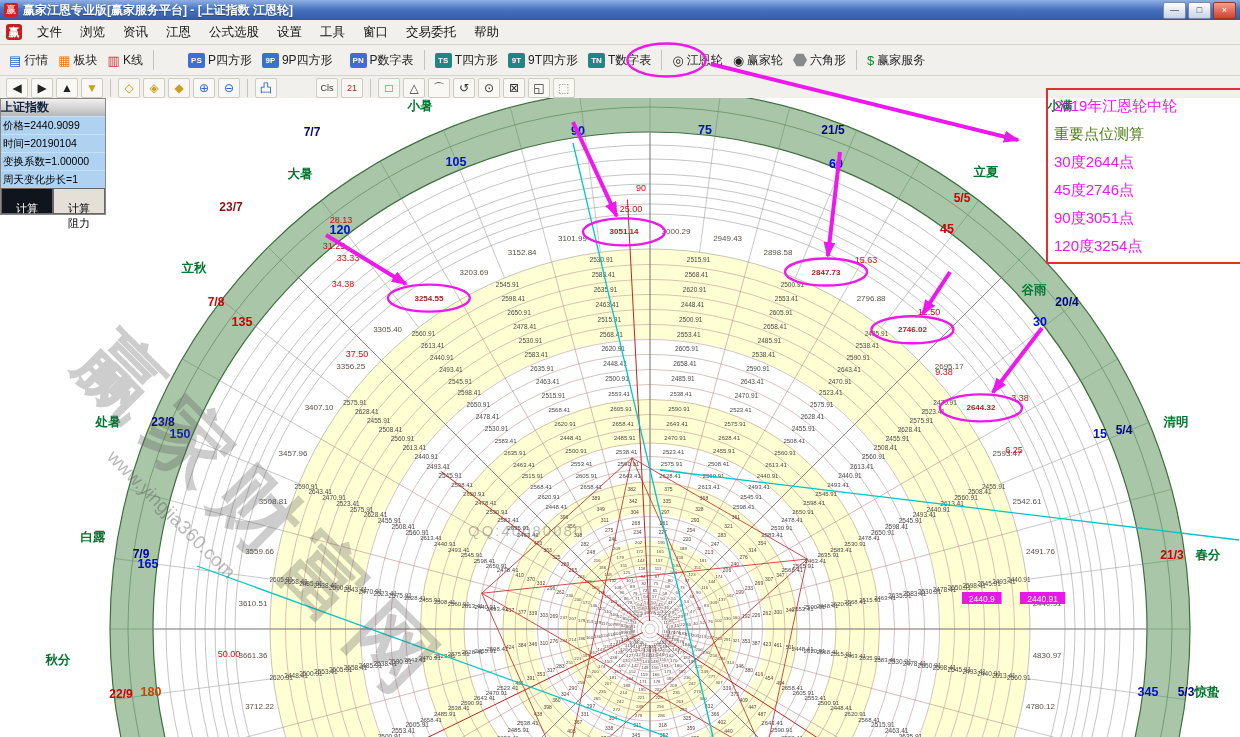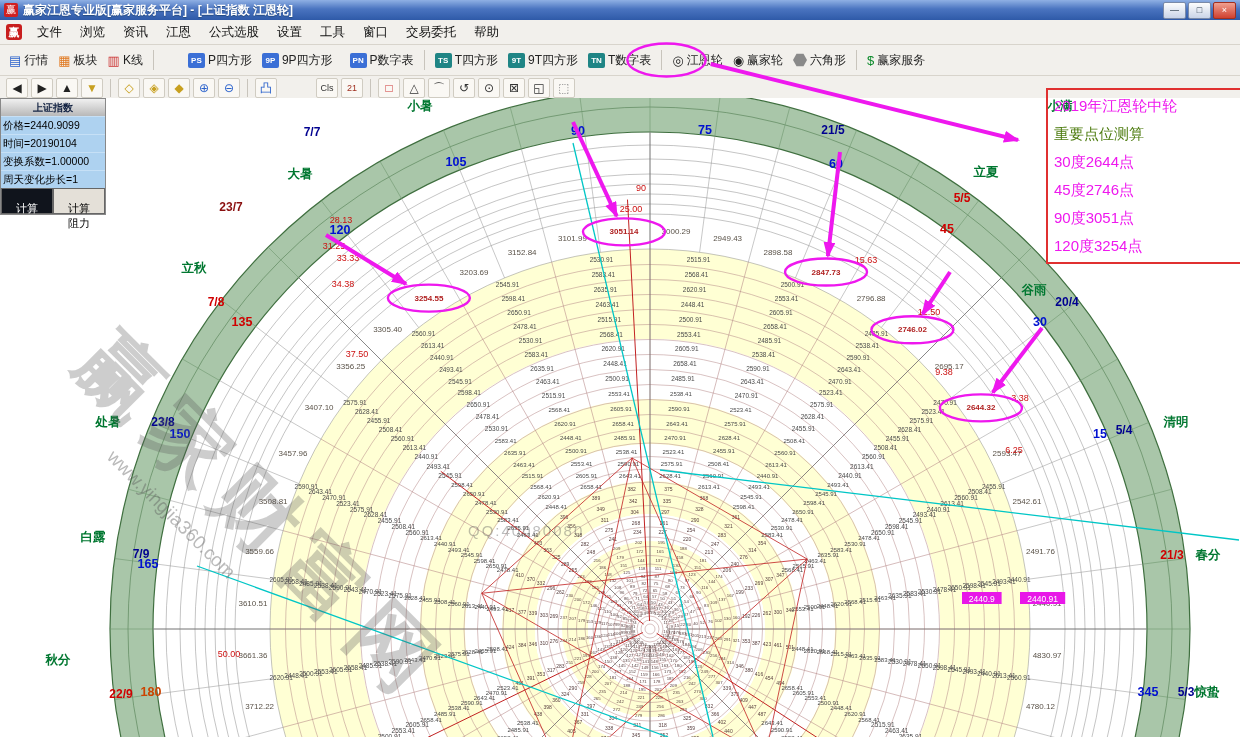--- a/index.html
+++ b/index.html
@@ -35,22 +35,22 @@
   .tsep2{width:1px;height:18px;background:#c8c4bc;margin:0 4px;flex:none;}
   .chart{position:absolute;left:0;top:98px;width:1240px;height:639px;background:#fff;overflow:hidden;}
   #wheel{position:absolute;left:0;top:0;z-index:1;font-family:"Liberation Sans","DejaVu Sans",sans-serif;}
   .wm-brand{position:absolute;left:130px;top:210px;font-size:82px;font-weight:bold;color:rgba(90,90,90,.30);
     letter-spacing:14px;transform:rotate(45deg);transform-origin:0 0;white-space:nowrap;pointer-events:none;z-index:3;}
   .wm-url{position:absolute;left:118px;top:348px;font-size:19px;color:rgba(90,90,90,.42);transform:rotate(45deg);
     transform-origin:0 0;white-space:nowrap;pointer-events:none;z-index:3;}
   .wm-qq{position:absolute;left:468px;top:424px;font-size:15px;color:rgba(90,90,90,.40);letter-spacing:2px;
     pointer-events:none;z-index:3;}
   .info-panel{position:absolute;left:0;top:0;width:104px;z-index:4;font-size:11px;border:1px solid #888;background:#aed2f0;}
-  .ip-title{height:17px;line-height:17px;text-align:center;background:linear-gradient(#f0f0f0,#b8b8b8);font-weight:bold;
-    color:#102040;font-size:10px;}
+  .ip-title{height:17px;line-height:17px;text-align:left;background:linear-gradient(#f0f0f0,#b8b8b8);font-weight:bold;
+    color:#102040;font-size:12px;}
   .ip-row{height:17px;line-height:17px;background:#aed2f0;color:#000;padding:0 2px;border-top:1px solid #c6e0f6;
     white-space:nowrap;font-size:10.5px;}
   .ip-btns{display:flex;}
   .ip-btns button{flex:1;height:22px;font-size:11px;border:1px solid #666;padding:12px;
     font-family:"Liberation Sans","DejaVu Sans",sans-serif;}
   .btn-dark{background:#10141c;color:#fff;}
   .btn-light{background:#e4e0d8;color:#000;}
   .anno-box{position:absolute;left:1046px;top:88px;width:186px;z-index:5;border:2px solid #e03030;padding:2px 6px;
     background:transparent;}
   .anno-line{font-size:15px;color:#ee18ee;line-height:28px;white-space:nowrap;}

